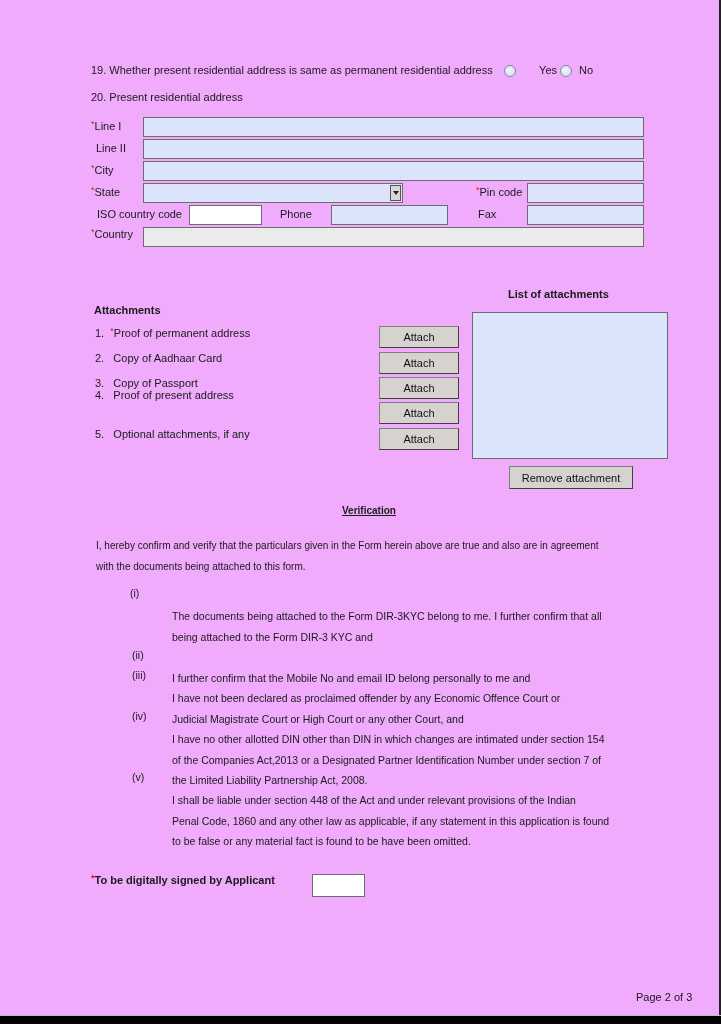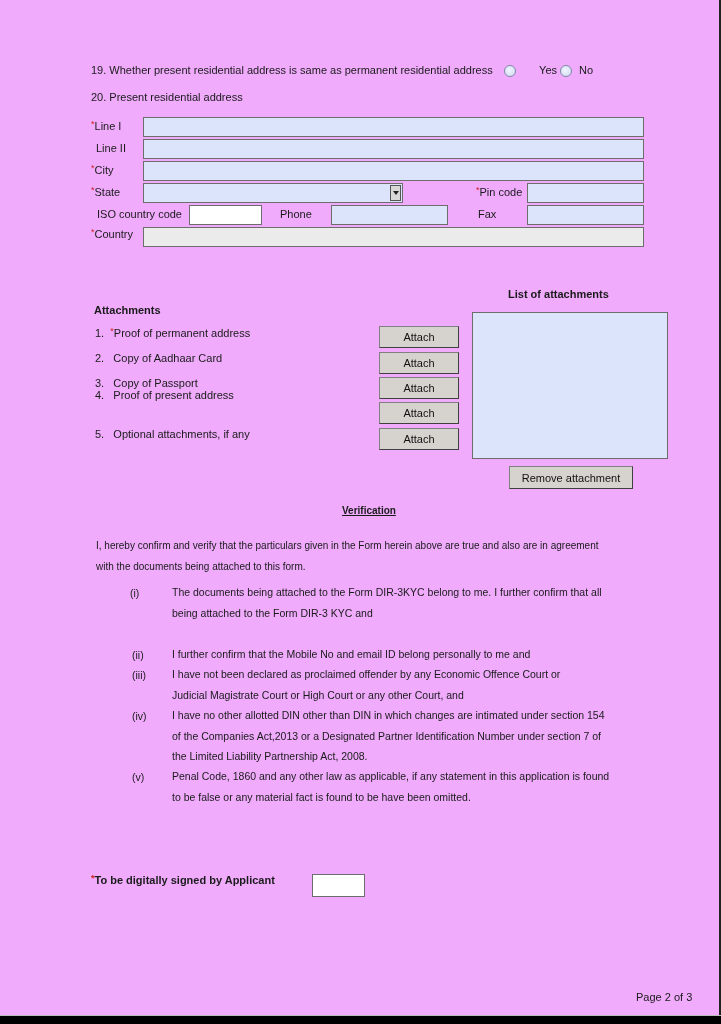--- a/index.html
+++ b/index.html
@@ -32,21 +32,21 @@
     position:absolute; box-sizing:border-box; background:#d6d3ce; border:1px solid #808080;
     border-right-color:#404040; border-bottom-color:#404040; font-size:11px; color:#111;
     display:flex; align-items:center; justify-content:center; cursor:pointer; font-family:"Liberation Sans", sans-serif;
     padding:0;
   }
   .listbox { position:absolute; box-sizing:border-box; background:#dce4fb; border:1px solid #6d6d6d; }
   .bold { font-weight:bold; }
   .verif-title { font-weight:bold; text-decoration:underline; font-size:10px; }
   .para { font-size:10px; line-height:21px; }
   .item-num { position:absolute; font-size:10.5px; }
-  .item-text { position:absolute; font-size:10.5px; line-height:20.5px; width:490px; }
+  .item-text { position:absolute; font-size:10.5px; line-height:20.5px; width:490px;margin-top:24px; }
 </style>
 </head>
 <body>
 
 <div class="page">
 
   <div class="abs txt" style="left:91px;top:64px;">19. Whether present residential address is same as permanent residential address</div>
   <div class="abs txt" style="left:504px;top:64px;">
     <span class="radio"></span>
     <span style="margin-left:20px;">Yes</span>
@@ -139,20 +139,21 @@
 
   <div class="item-num" style="left:132px;top:710px;">(iv)</div>
   <div class="item-text" style="left:172px;top:705px;">
     <div>I have no other allotted DIN other than DIN in which changes are intimated under section 154</div>
     <div>of the Companies Act,2013 or a Designated Partner Identification Number under section 7 of</div>
     <div>the  Limited Liability Partnership Act, 2008.</div>
   </div>
 
   <div class="item-num" style="left:132px;top:771px;">(v)</div>
   <div class="item-text" style="left:172px;top:766px;">
+    <div>I shall be liable under section 448 of the Act and under relevant provisions of the Indian</div>
     <div>Penal Code, 1860 and any other law as applicable, if any statement in this application is found</div>
     <div>to  be false or any material fact is found to be have been omitted.</div>
   </div>
 
   <div class="abs txt bold" style="left:91px;top:874px;"><span class="req">*</span><span>To be digitally signed by Applicant</span></div>
   <div class="field white" style="left:312px;top:874px;width:53px;height:23px;"></div>
 
   <div class="abs txt" style="left:636px;top:991px;">Page 2 of 3</div>
 </div>
 <div class="bottom-bar"></div>

